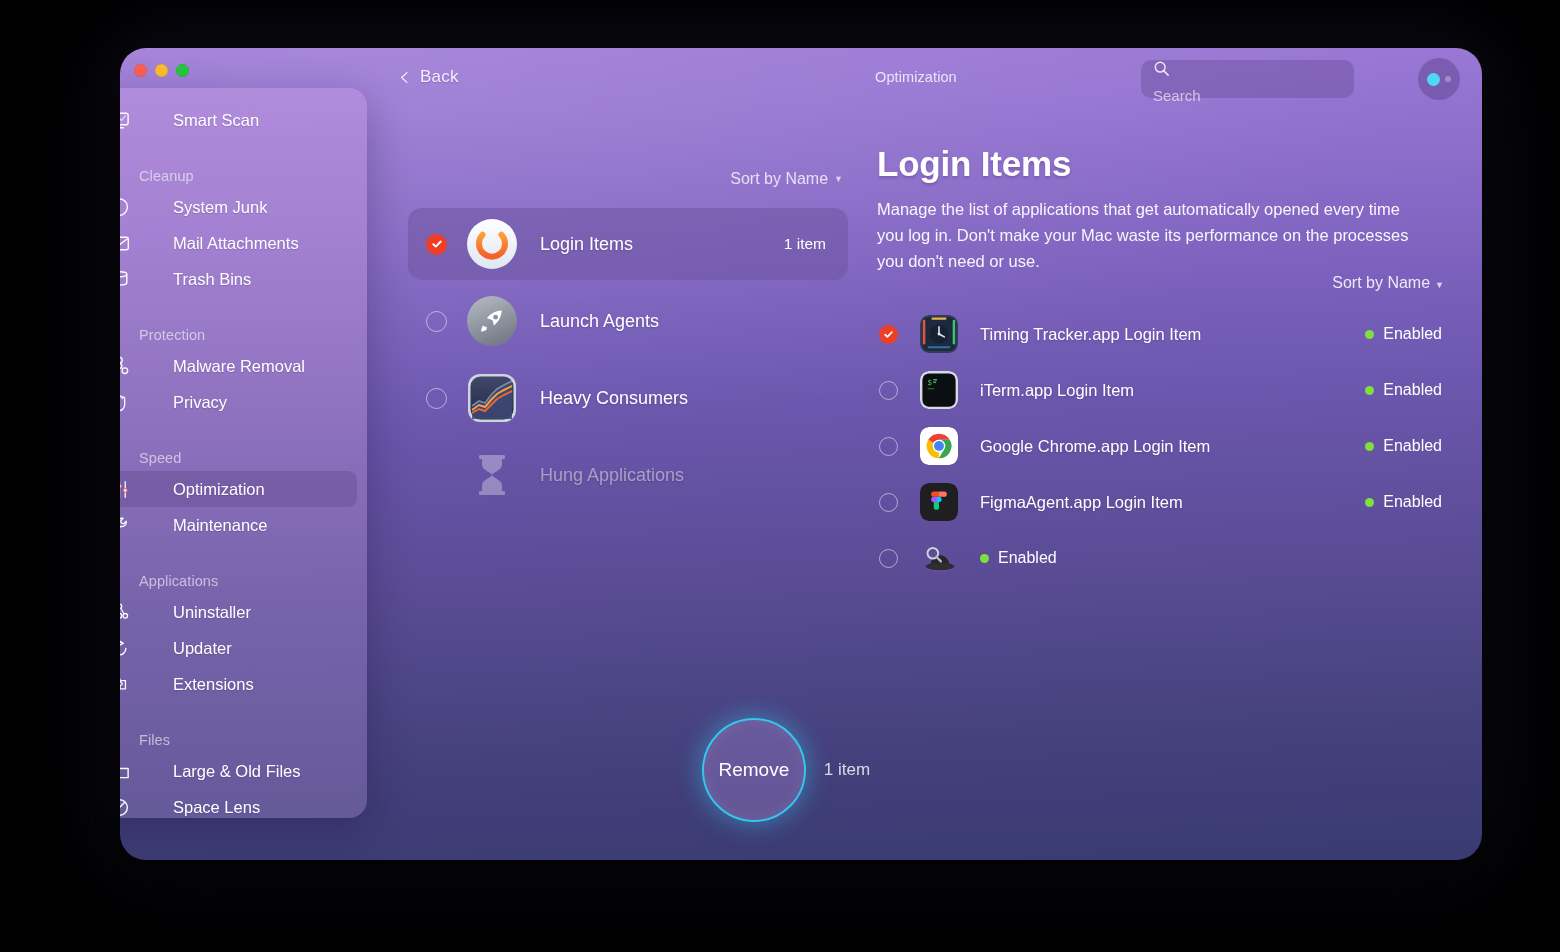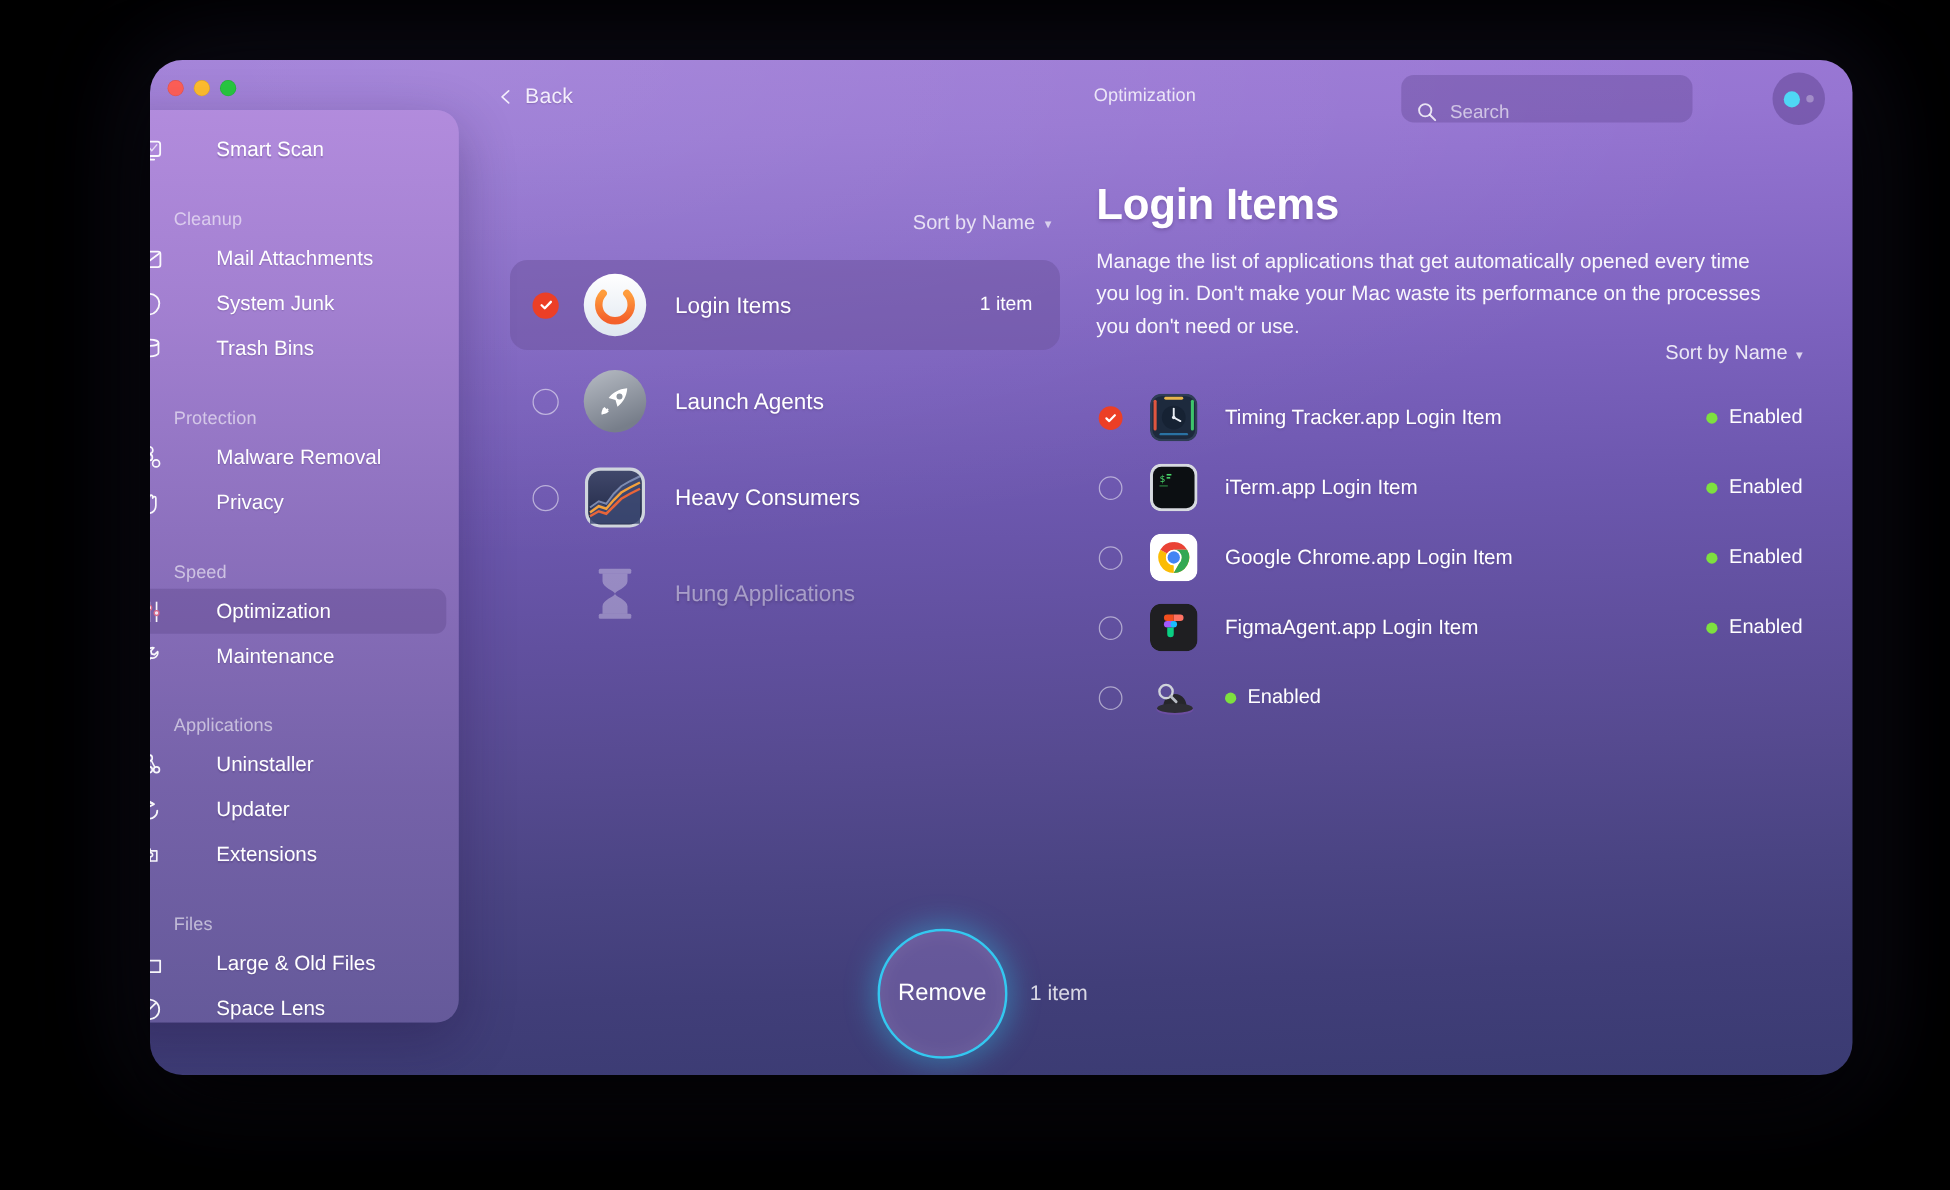--- a/index.html
+++ b/index.html
@@ -70,26 +70,27 @@
   #back-button .chev { width: 13px; height: 13px; display:block; }
 
   #section-label {
     position: absolute; left: 755px; top: 21px;
     font-size: 14.5px; color: rgba(255,255,255,.80);
     letter-spacing: .1px;
   }
 
   #search-box {
     position: absolute; right: 128px; top: 12px;
-    width: 233px; height: 38px;
+    width: 213px; height: 38px;
     background: rgba(92,66,140,0.35);
     border-radius: 10px;
-    display: flex; align-items: flex-end; gap: 10px;
+    display: flex; align-items: flex-start; gap: 10px;
     padding: 0 12px;
     cursor: text;
+    flex-direction: column;
   }
   #search-box svg { flex: none; }
   #search-input {
     border: none; outline: none; background: transparent;
     color: #ffffff; font-size: 15px; width: 100%;
     font-family: "Liberation Sans", sans-serif;
   }
   #search-input::placeholder { color: rgba(255,255,255,.62); }
 
   #avatar-button {
@@ -231,22 +232,22 @@
     border-radius: 50%;
   }
   .li-icon { width: 38px; height: 38px; flex: none; margin-right: 22px; border-radius: 9px; display:block; }
   .li-name { flex: 1; font-size: 16.5px; color: #ffffff; text-shadow: 0 1px 2px rgba(60,40,90,.25); }
   .li-status { display: flex; align-items: center; gap: 9px; font-size: 16px; color: #ffffff; }
   .status-dot { width: 9px; height: 9px; border-radius: 50%; background: #7ee03f; flex: none; }
 
   
   #bottom-bar {
     position: absolute;
-    left: 0; bottom: 0; width: 100%; height: 130px;
-    display: flex; align-items: center; justify-content: center;
+    left: 0; bottom: 12px; width: 100%; height: 130px;
+    display: flex; align-items: flex-start; justify-content: center;
     z-index: 9;
   }
   #remove-wrap { display: flex; align-items: center; gap: 18px; margin-left: -30px; }
   #remove-button {
     width: 104px; height: 104px; border-radius: 50%;
     background: rgba(150,122,196,0.42);
     border: 2.5px solid #34c8f0;
     display: flex; align-items: center; justify-content: center;
     color: #ffffff; font-size: 19px;
     cursor: pointer;
@@ -300,31 +301,31 @@
           <line x1="8" y1="19.5" x2="16" y2="19.5" stroke="#fff" stroke-width="1.5" stroke-linecap="round"></line>
           <line x1="12" y1="16.5" x2="12" y2="19.5" stroke="#fff" stroke-width="1.5"></line>
           <path d="M5.5 13 L10 7.5 L14 12 L18.5 6.8" fill="none" stroke="#fff" stroke-width="1.2" opacity=".75"></path>
         </svg>
         <span class="side-label">Smart Scan</span>
       </div>
 
       <div class="side-group-label">Cleanup</div>
       <div class="side-item">
         <svg class="side-icon" viewBox="0 0 24 24">
+          <path d="M12 3.2c4.6 0 8.3 3.6 8.3 8 0 4.7-3.9 9.2-8.3 9.2S3.7 16 3.7 11.2c0-4.4 3.7-8 8.3-8z" fill="none" stroke="#fff" stroke-width="1.5"></path>
+          <circle cx="9.2" cy="8.2" r="2.1" fill="none" stroke="#fff" stroke-width="1.3"></circle>
+        </svg>
+        <span class="side-label">System Junk</span>
+      </div>
+      <div class="side-item">
+        <svg class="side-icon" viewBox="0 0 24 24">
           <rect x="2.8" y="5.5" width="18.4" height="13" rx="2" fill="none" stroke="#fff" stroke-width="1.5"></rect>
           <path d="M3.4 6.8 L12 13.2 L20.6 6.8" fill="none" stroke="#fff" stroke-width="1.5" stroke-linejoin="round"></path>
         </svg>
         <span class="side-label">Mail Attachments</span>
-      </div>
-      <div class="side-item">
-        <svg class="side-icon" viewBox="0 0 24 24">
-          <path d="M12 3.2c4.6 0 8.3 3.6 8.3 8 0 4.7-3.9 9.2-8.3 9.2S3.7 16 3.7 11.2c0-4.4 3.7-8 8.3-8z" fill="none" stroke="#fff" stroke-width="1.5"></path>
-          <circle cx="9.2" cy="8.2" r="2.1" fill="none" stroke="#fff" stroke-width="1.3"></circle>
-        </svg>
-        <span class="side-label">System Junk</span>
       </div>
       <div class="side-item">
         <svg class="side-icon" viewBox="0 0 24 24">
           <ellipse cx="12" cy="6.5" rx="7.6" ry="2.6" fill="none" stroke="#fff" stroke-width="1.5"></ellipse>
           <path d="M4.4 6.5 v8.6 c0 1.5 3.4 2.7 7.6 2.7 s7.6-1.2 7.6-2.7 V6.5" fill="none" stroke="#fff" stroke-width="1.5"></path>
         </svg>
         <span class="side-label">Trash Bins</span>
       </div>
 
       <div class="side-group-label">Protection</div>

